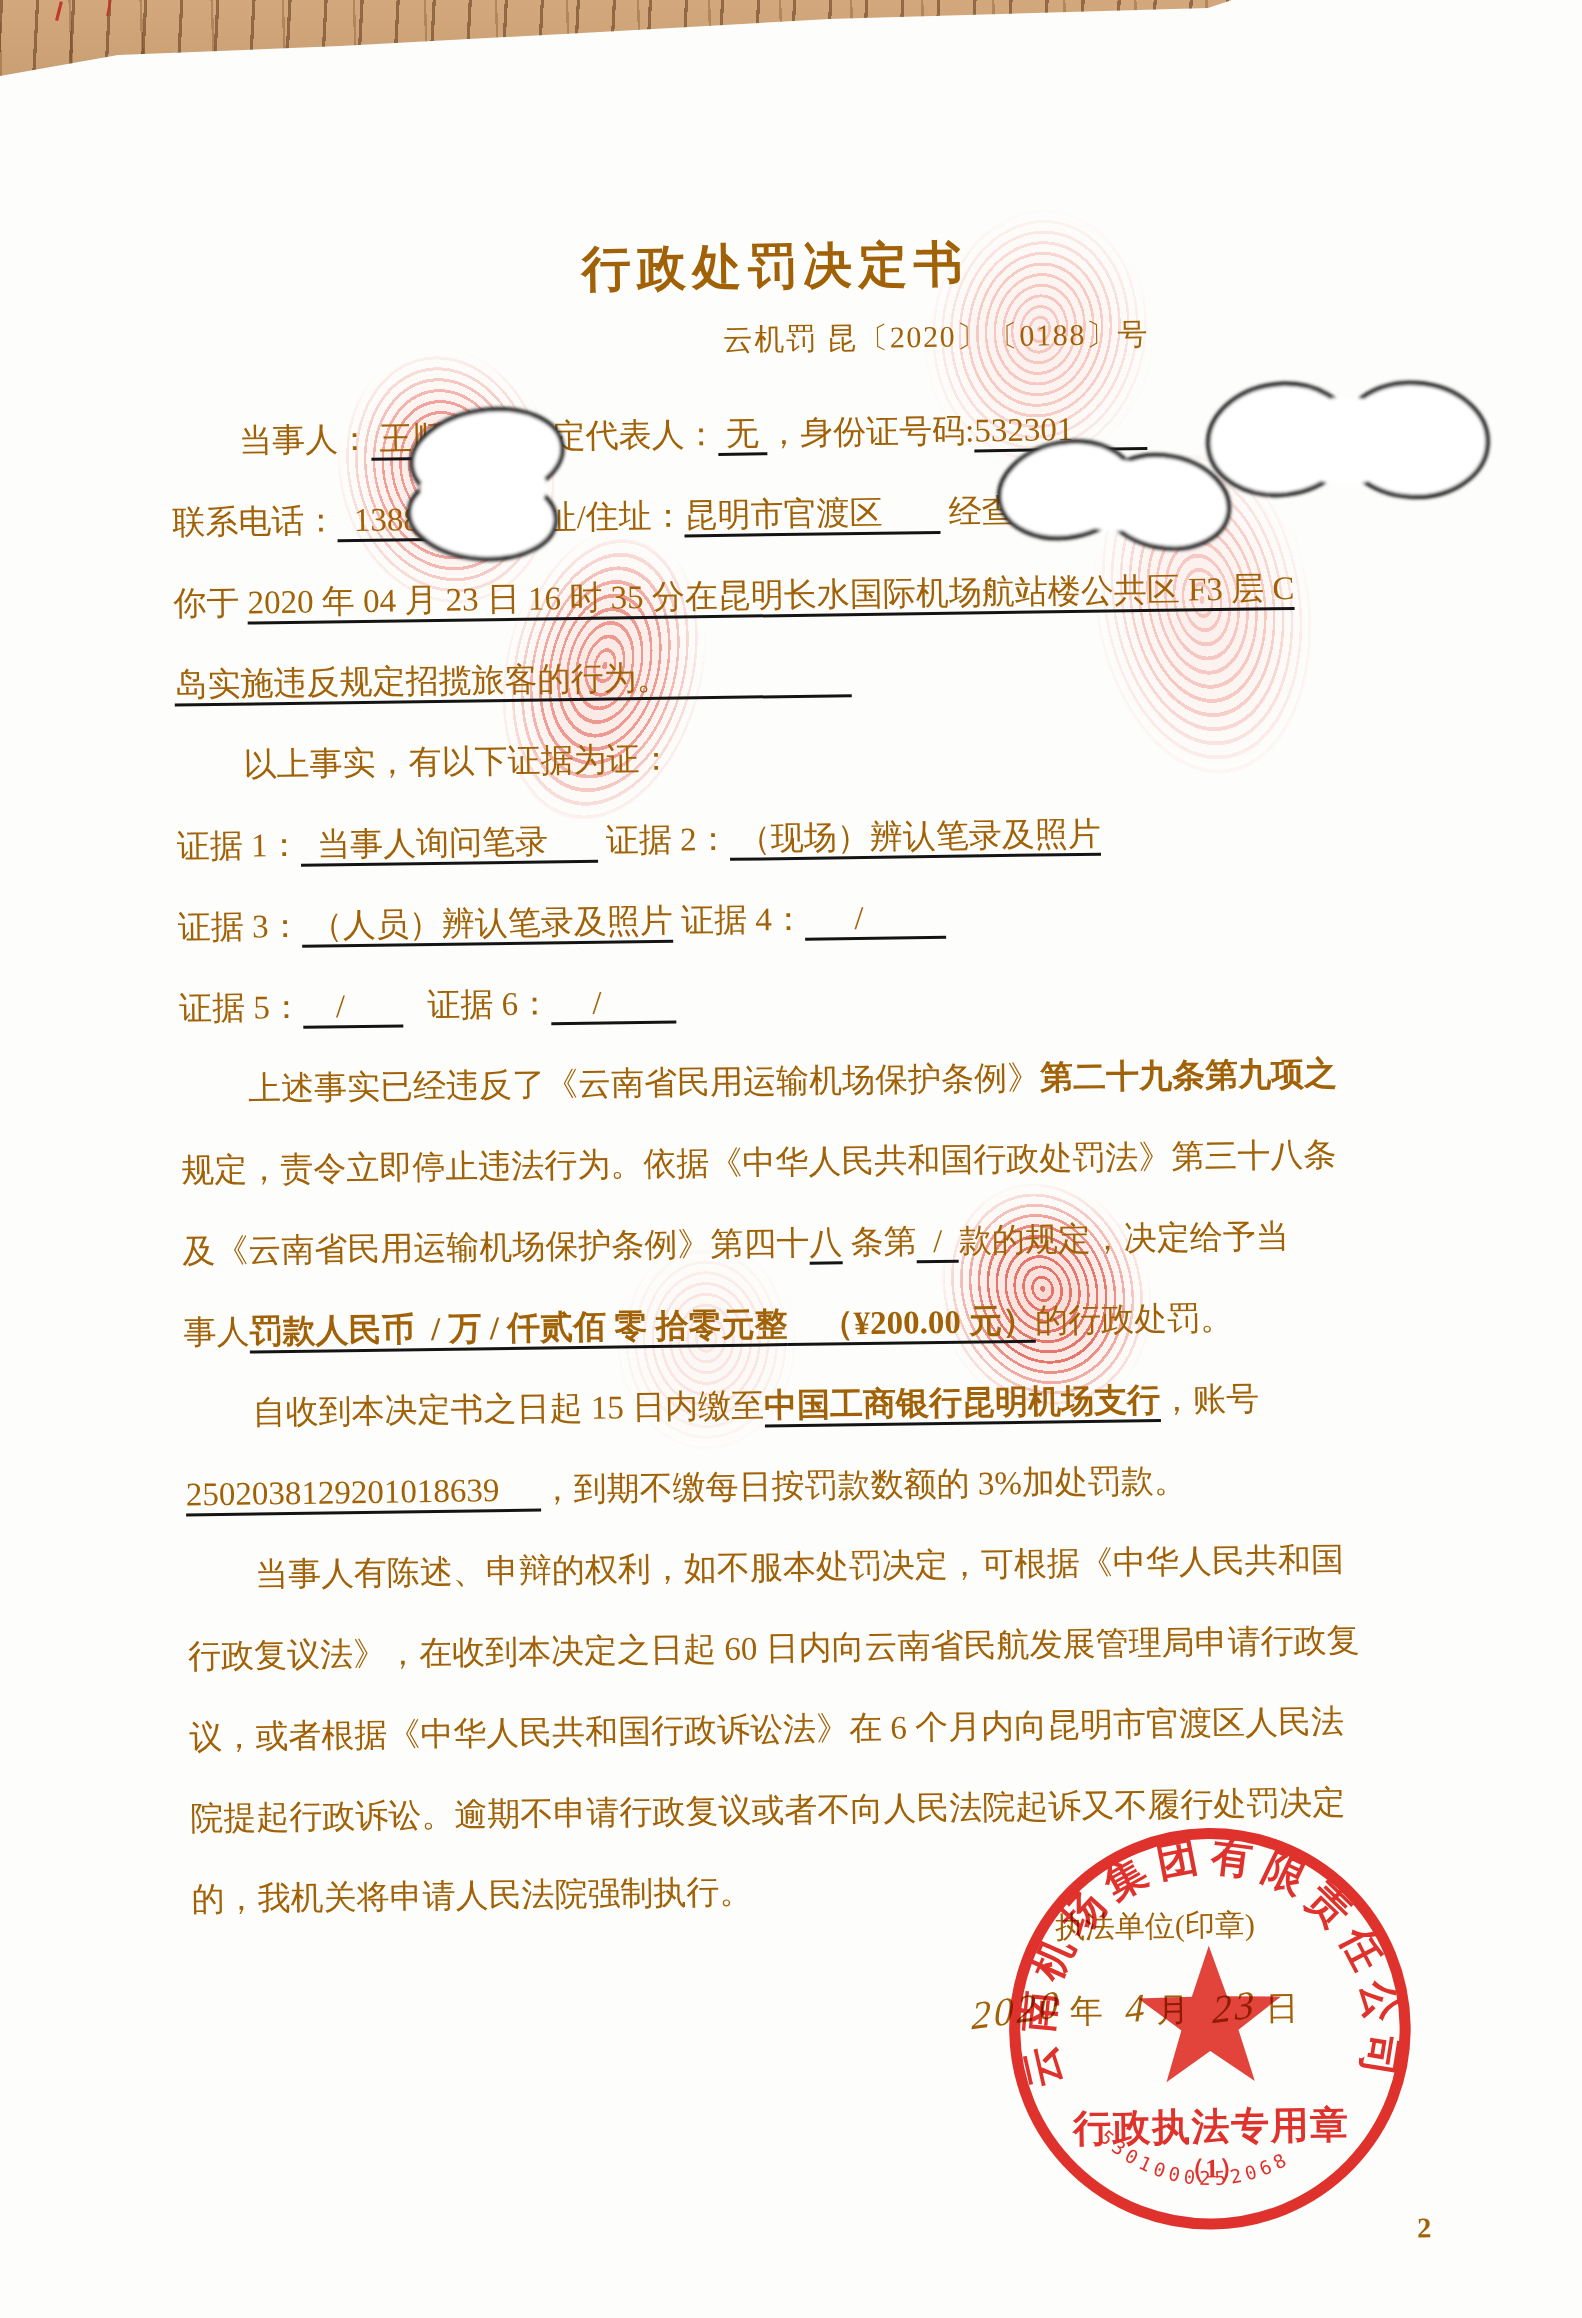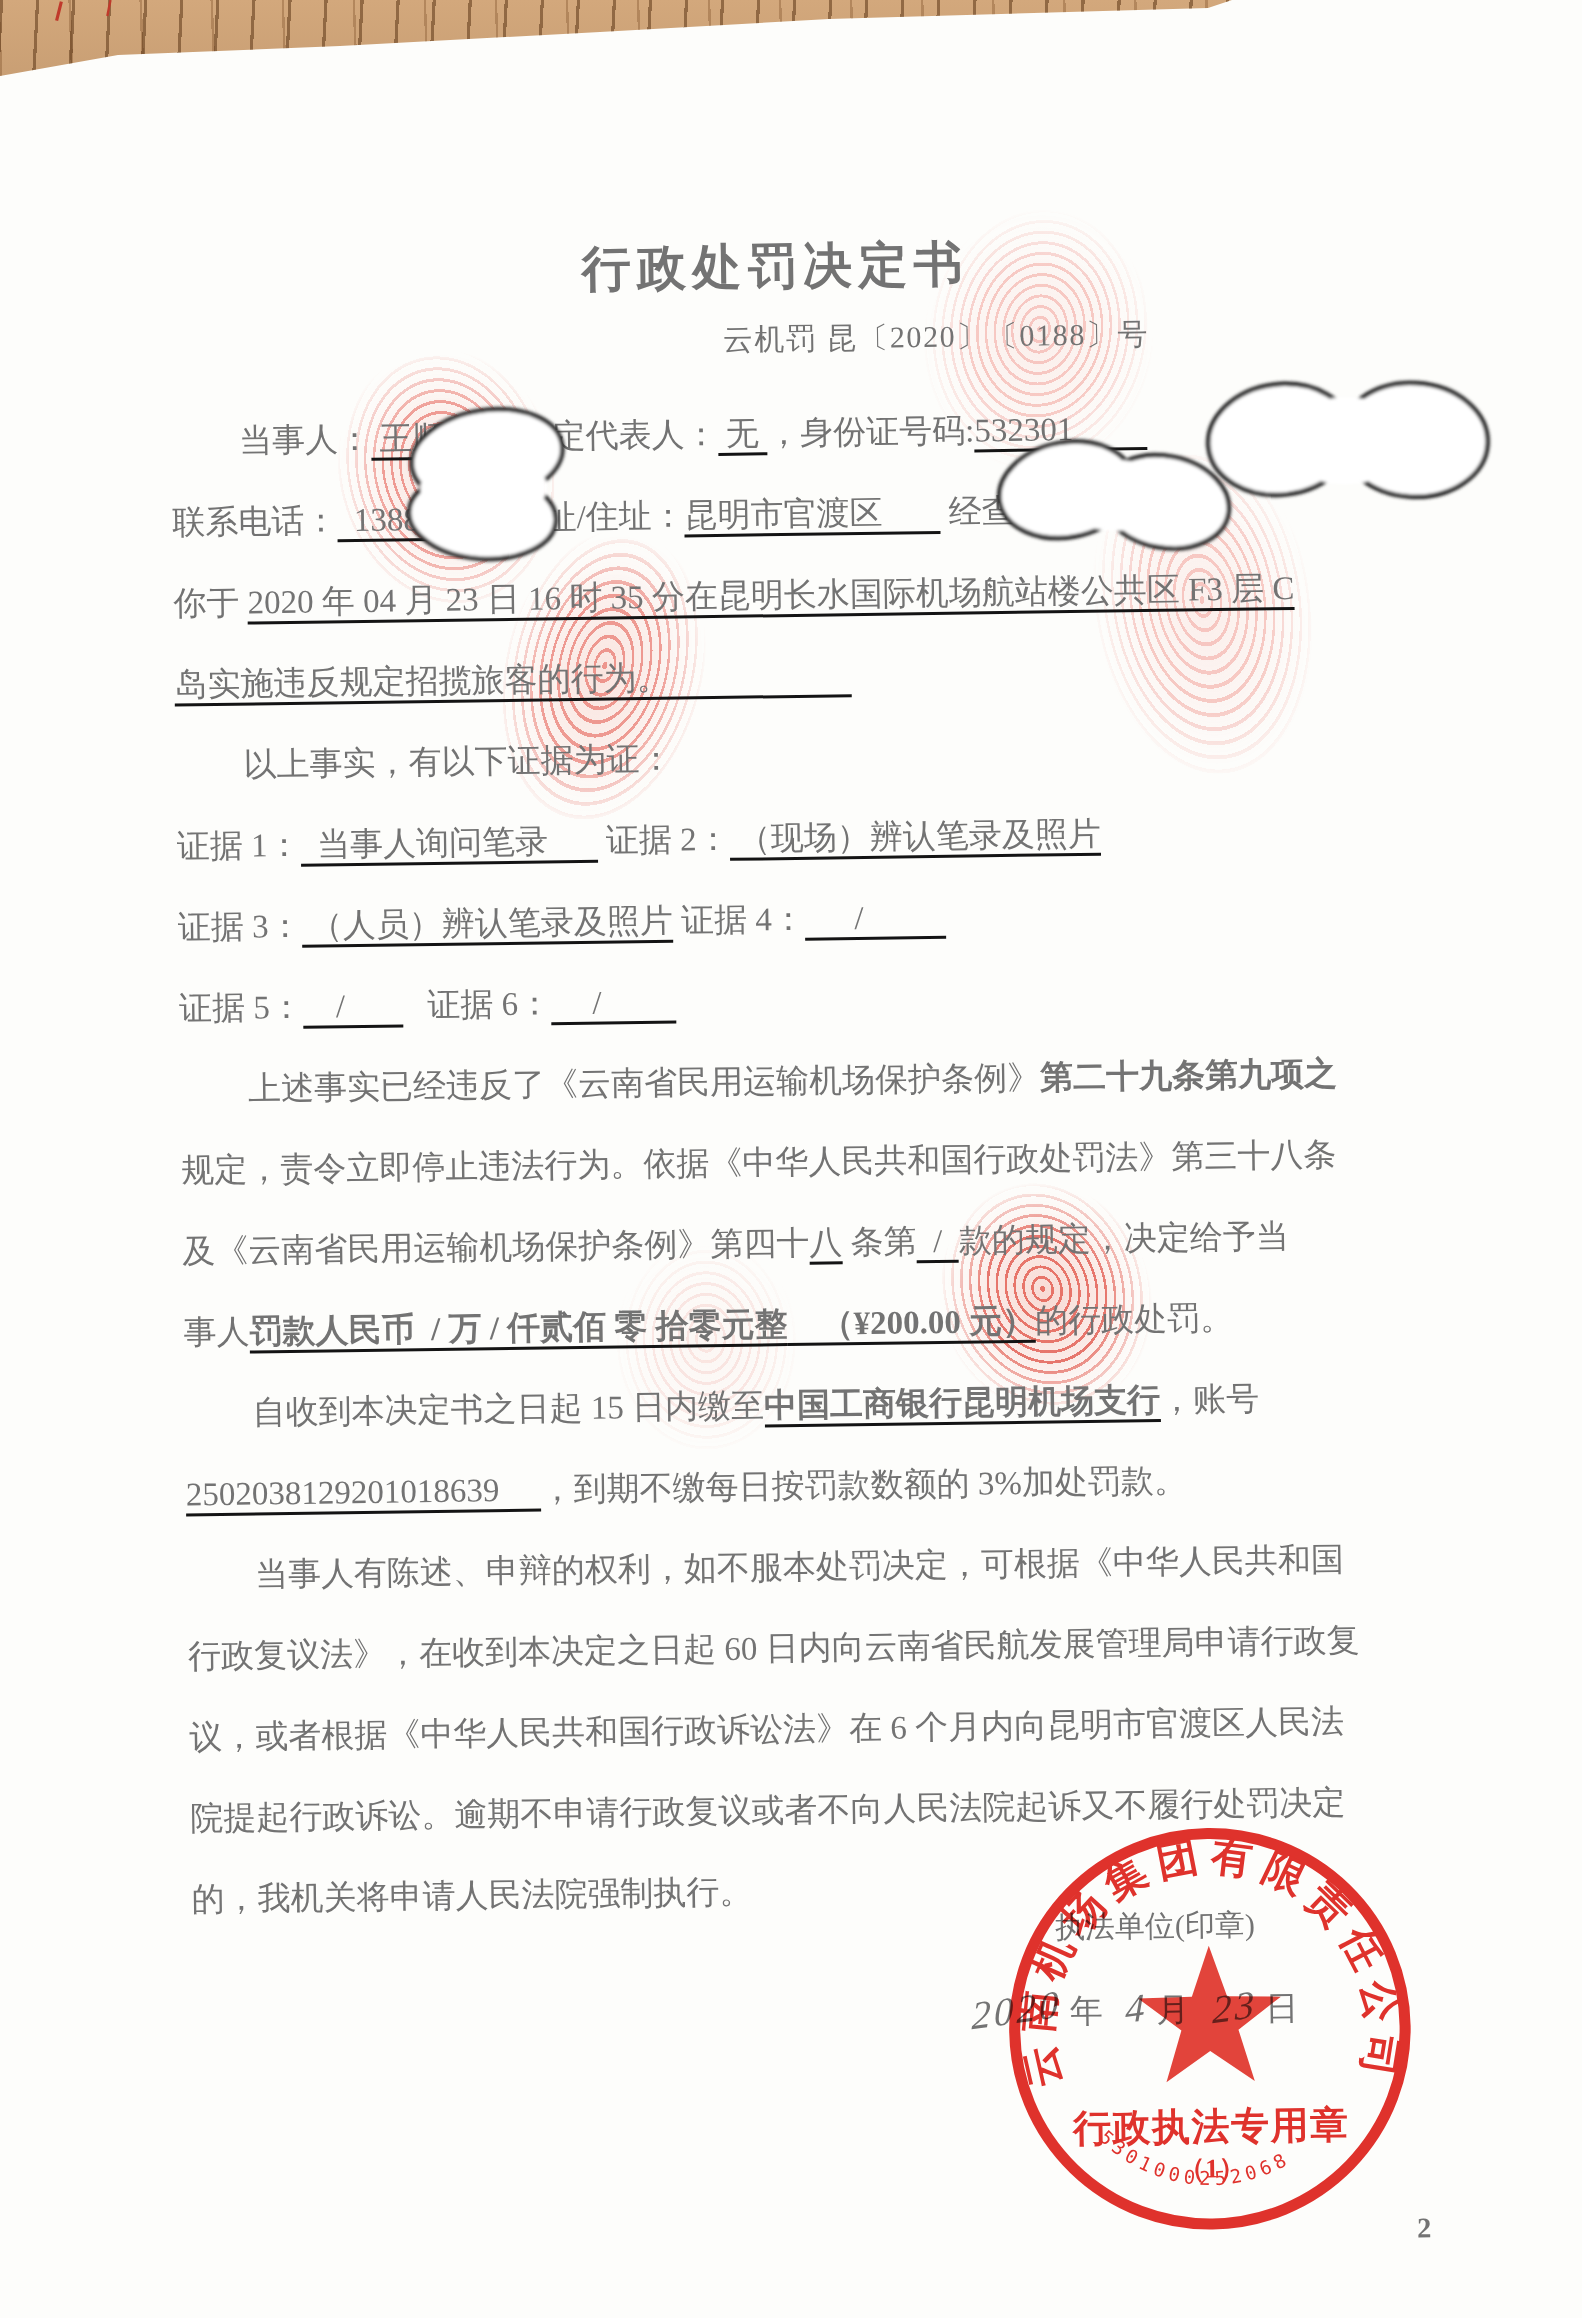--- a/index.html
+++ b/index.html
@@ -1,17 +1,17 @@
 <!DOCTYPE html>
 <html style="--stamp-red: #dd221c;font-size:12.6px"><head>
 <meta charset="utf-8">
 <style>
   html,body{margin:0;padding:0;background:#e9e7e2;}
   .page{position:relative;width:1583px;height:2319px;background:#fdfdfb;overflow:hidden;
-        font-family:"Liberation Serif","DejaVu Serif",serif;color:#737373;}
+        font-family:"Liberation Serif","DejaVu Serif",serif;color:#a16207;}
   .tilt{position:absolute;inset:0;transform:rotate(-0.8deg);transform-origin:50% 40%;}
 
   
   .scan-edge{position:absolute;top:0;left:0;width:1232px;height:76px;z-index:6;
     background:
       repeating-linear-gradient(93deg, rgba(92,54,22,0.55) 0 3.2px, rgba(0,0,0,0) 3.2px 36px),
       repeating-linear-gradient(88deg, rgba(120,74,35,0.35) 0 2.4px, rgba(0,0,0,0) 2.4px 71px),
       linear-gradient(#d3a87c,#c99f74);
     clip-path:polygon(0 0,1232px 0,1208px 8px,829px 19px,600px 32px,340px 46px,118px 55px,0 76px);}
   .corner-marks{position:absolute;top:0;left:55px;z-index:7;}

